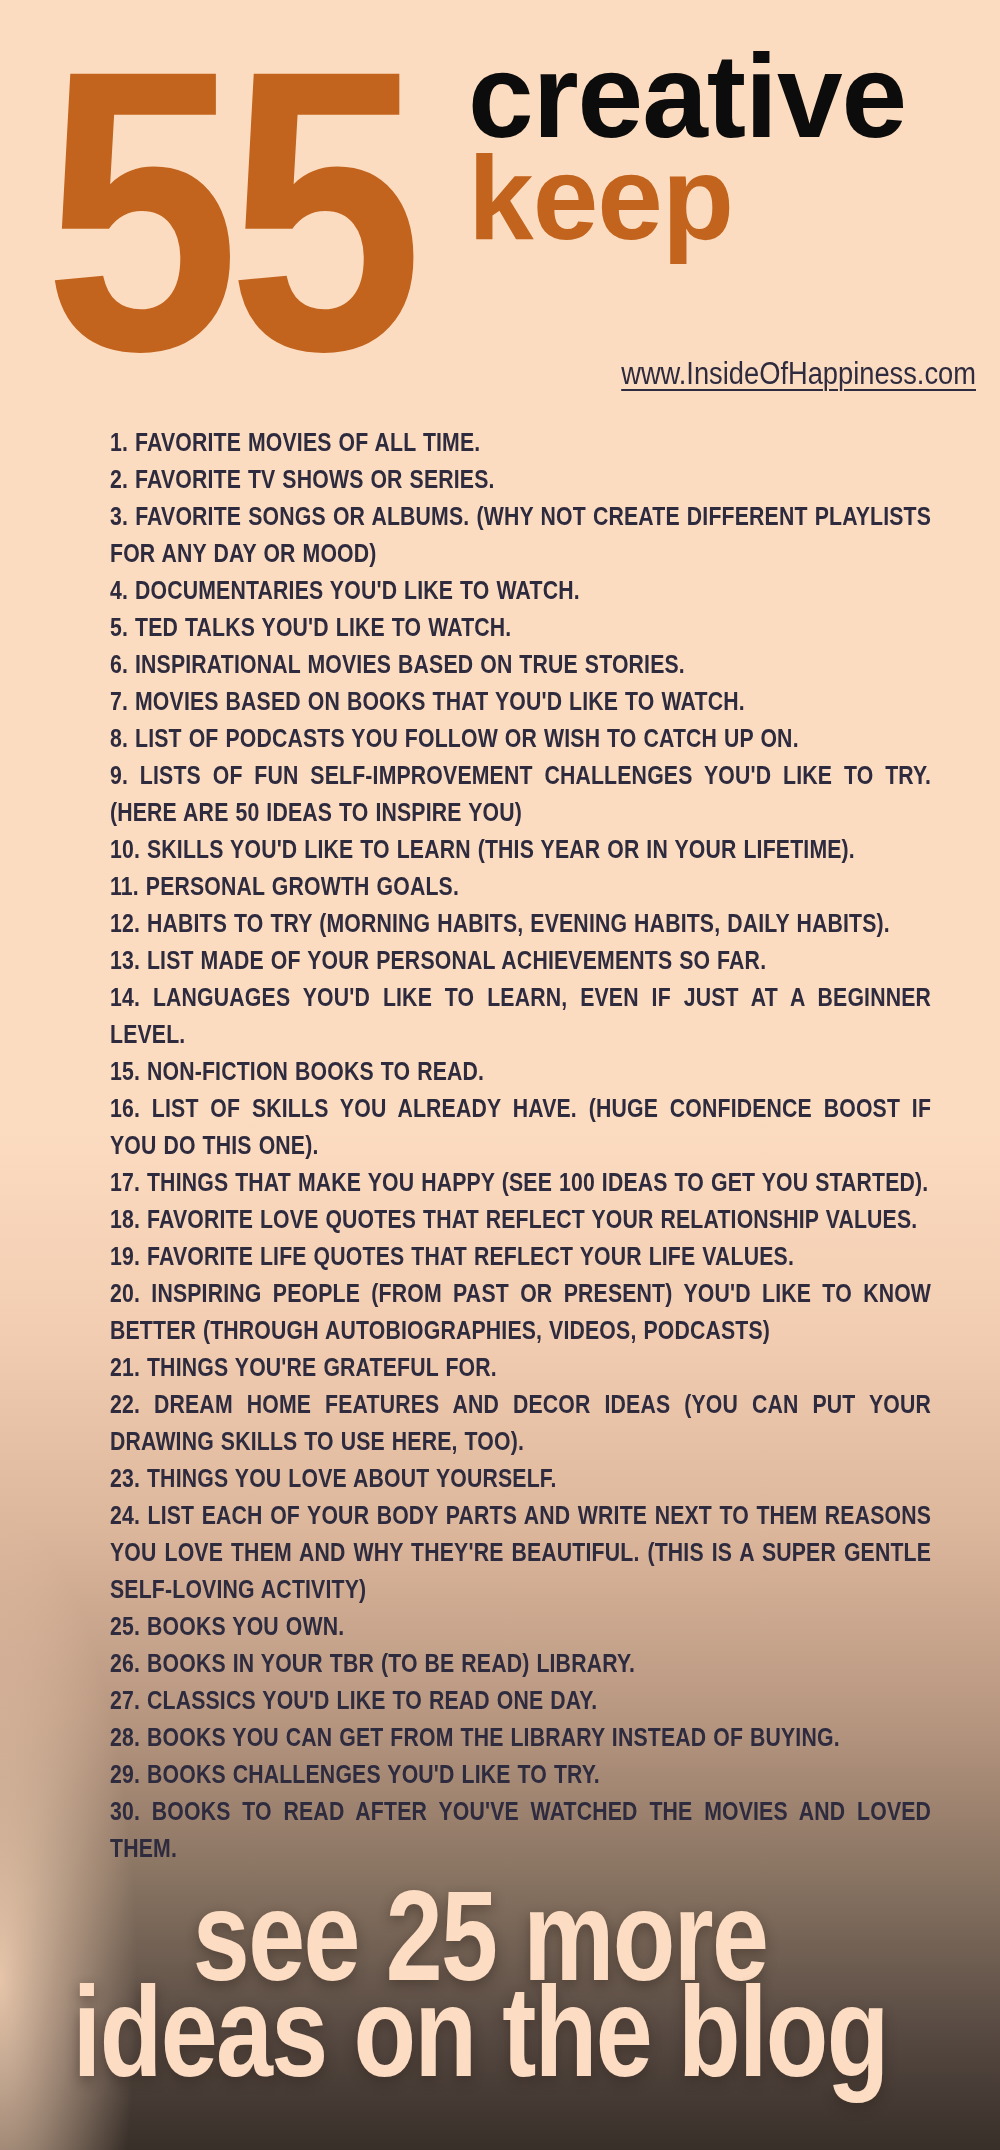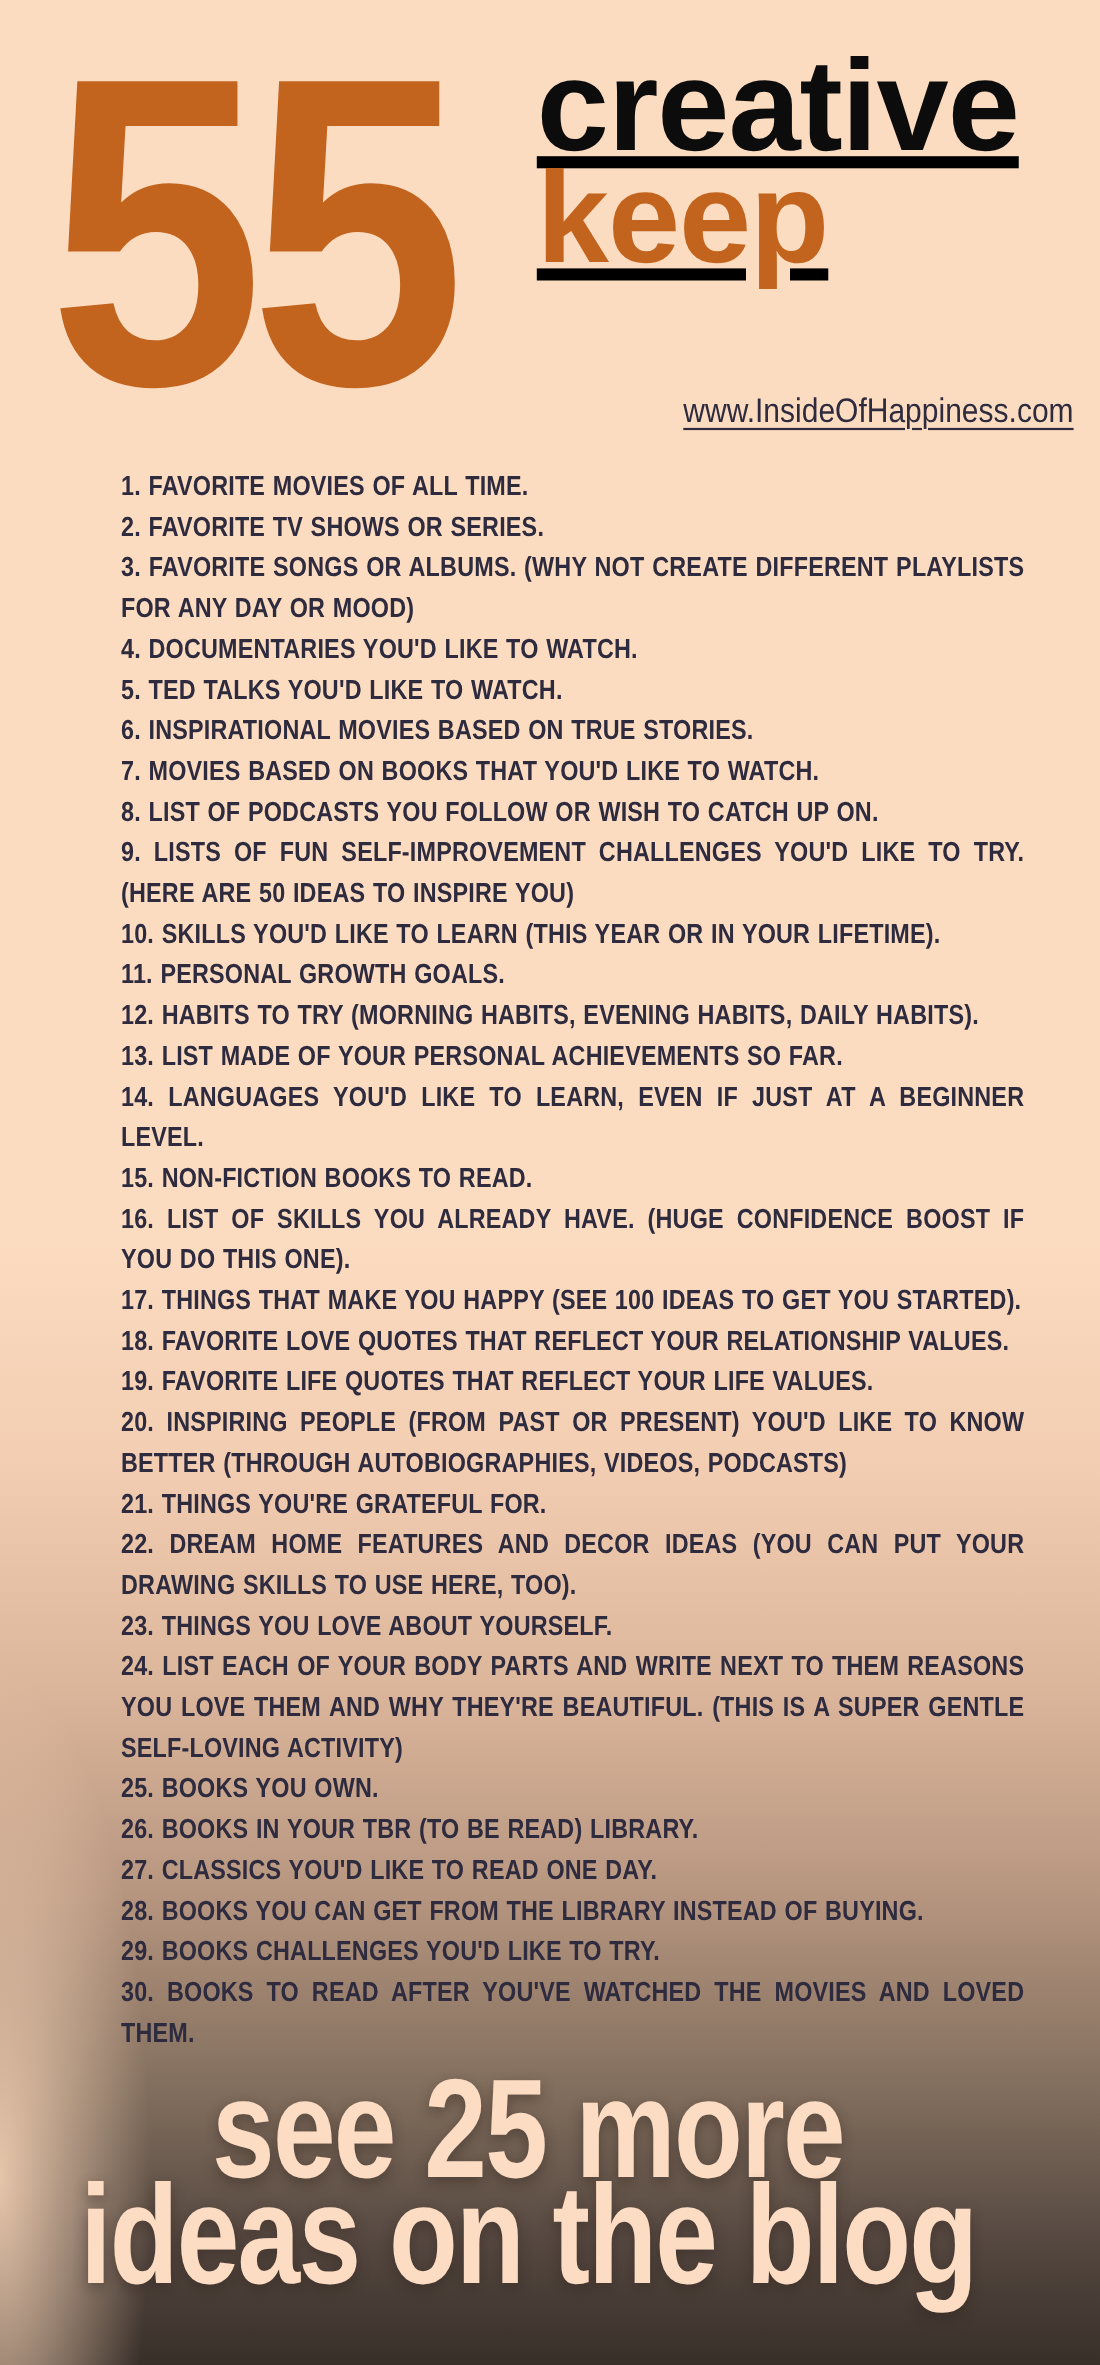--- a/index.html
+++ b/index.html
@@ -16,21 +16,21 @@
     position:absolute;inset:0;z-index:1;pointer-events:none;
     background:radial-gradient(190px 640px at 0px 1980px,
       rgba(252,216,186,.85), rgba(252,216,186,0) 72%);
   }
   .big-number{
     position:absolute;left:44px;top:11px;z-index:2;
     font-size:400px;line-height:400px;font-weight:700;
     letter-spacing:-14px;color:#c2641d;
     transform:scaleX(.88);transform-origin:left top;
   }
-  .title{position:absolute;left:488px;top:45px;z-index:2;font-weight:700;text-decoration:underline;}
+  .title{position:absolute;left:468px;top:45px;z-index:2;font-weight:700;}
   .title-line{font-size:118px;line-height:102px;letter-spacing:-1px;}
   .t-black{color:#0c0c0c;}
   .t-orange{color:#c2641d;}
   .site-wrap{
     position:absolute;top:356px;left:0;width:1000px;z-index:3;
     text-align:right;padding-left:40px;box-sizing:border-box;
   }
   .site{
     display:inline-block;font-size:31px;color:#2e2b3f;
     text-decoration:underline;text-decoration-thickness:2px;text-underline-offset:5px;

